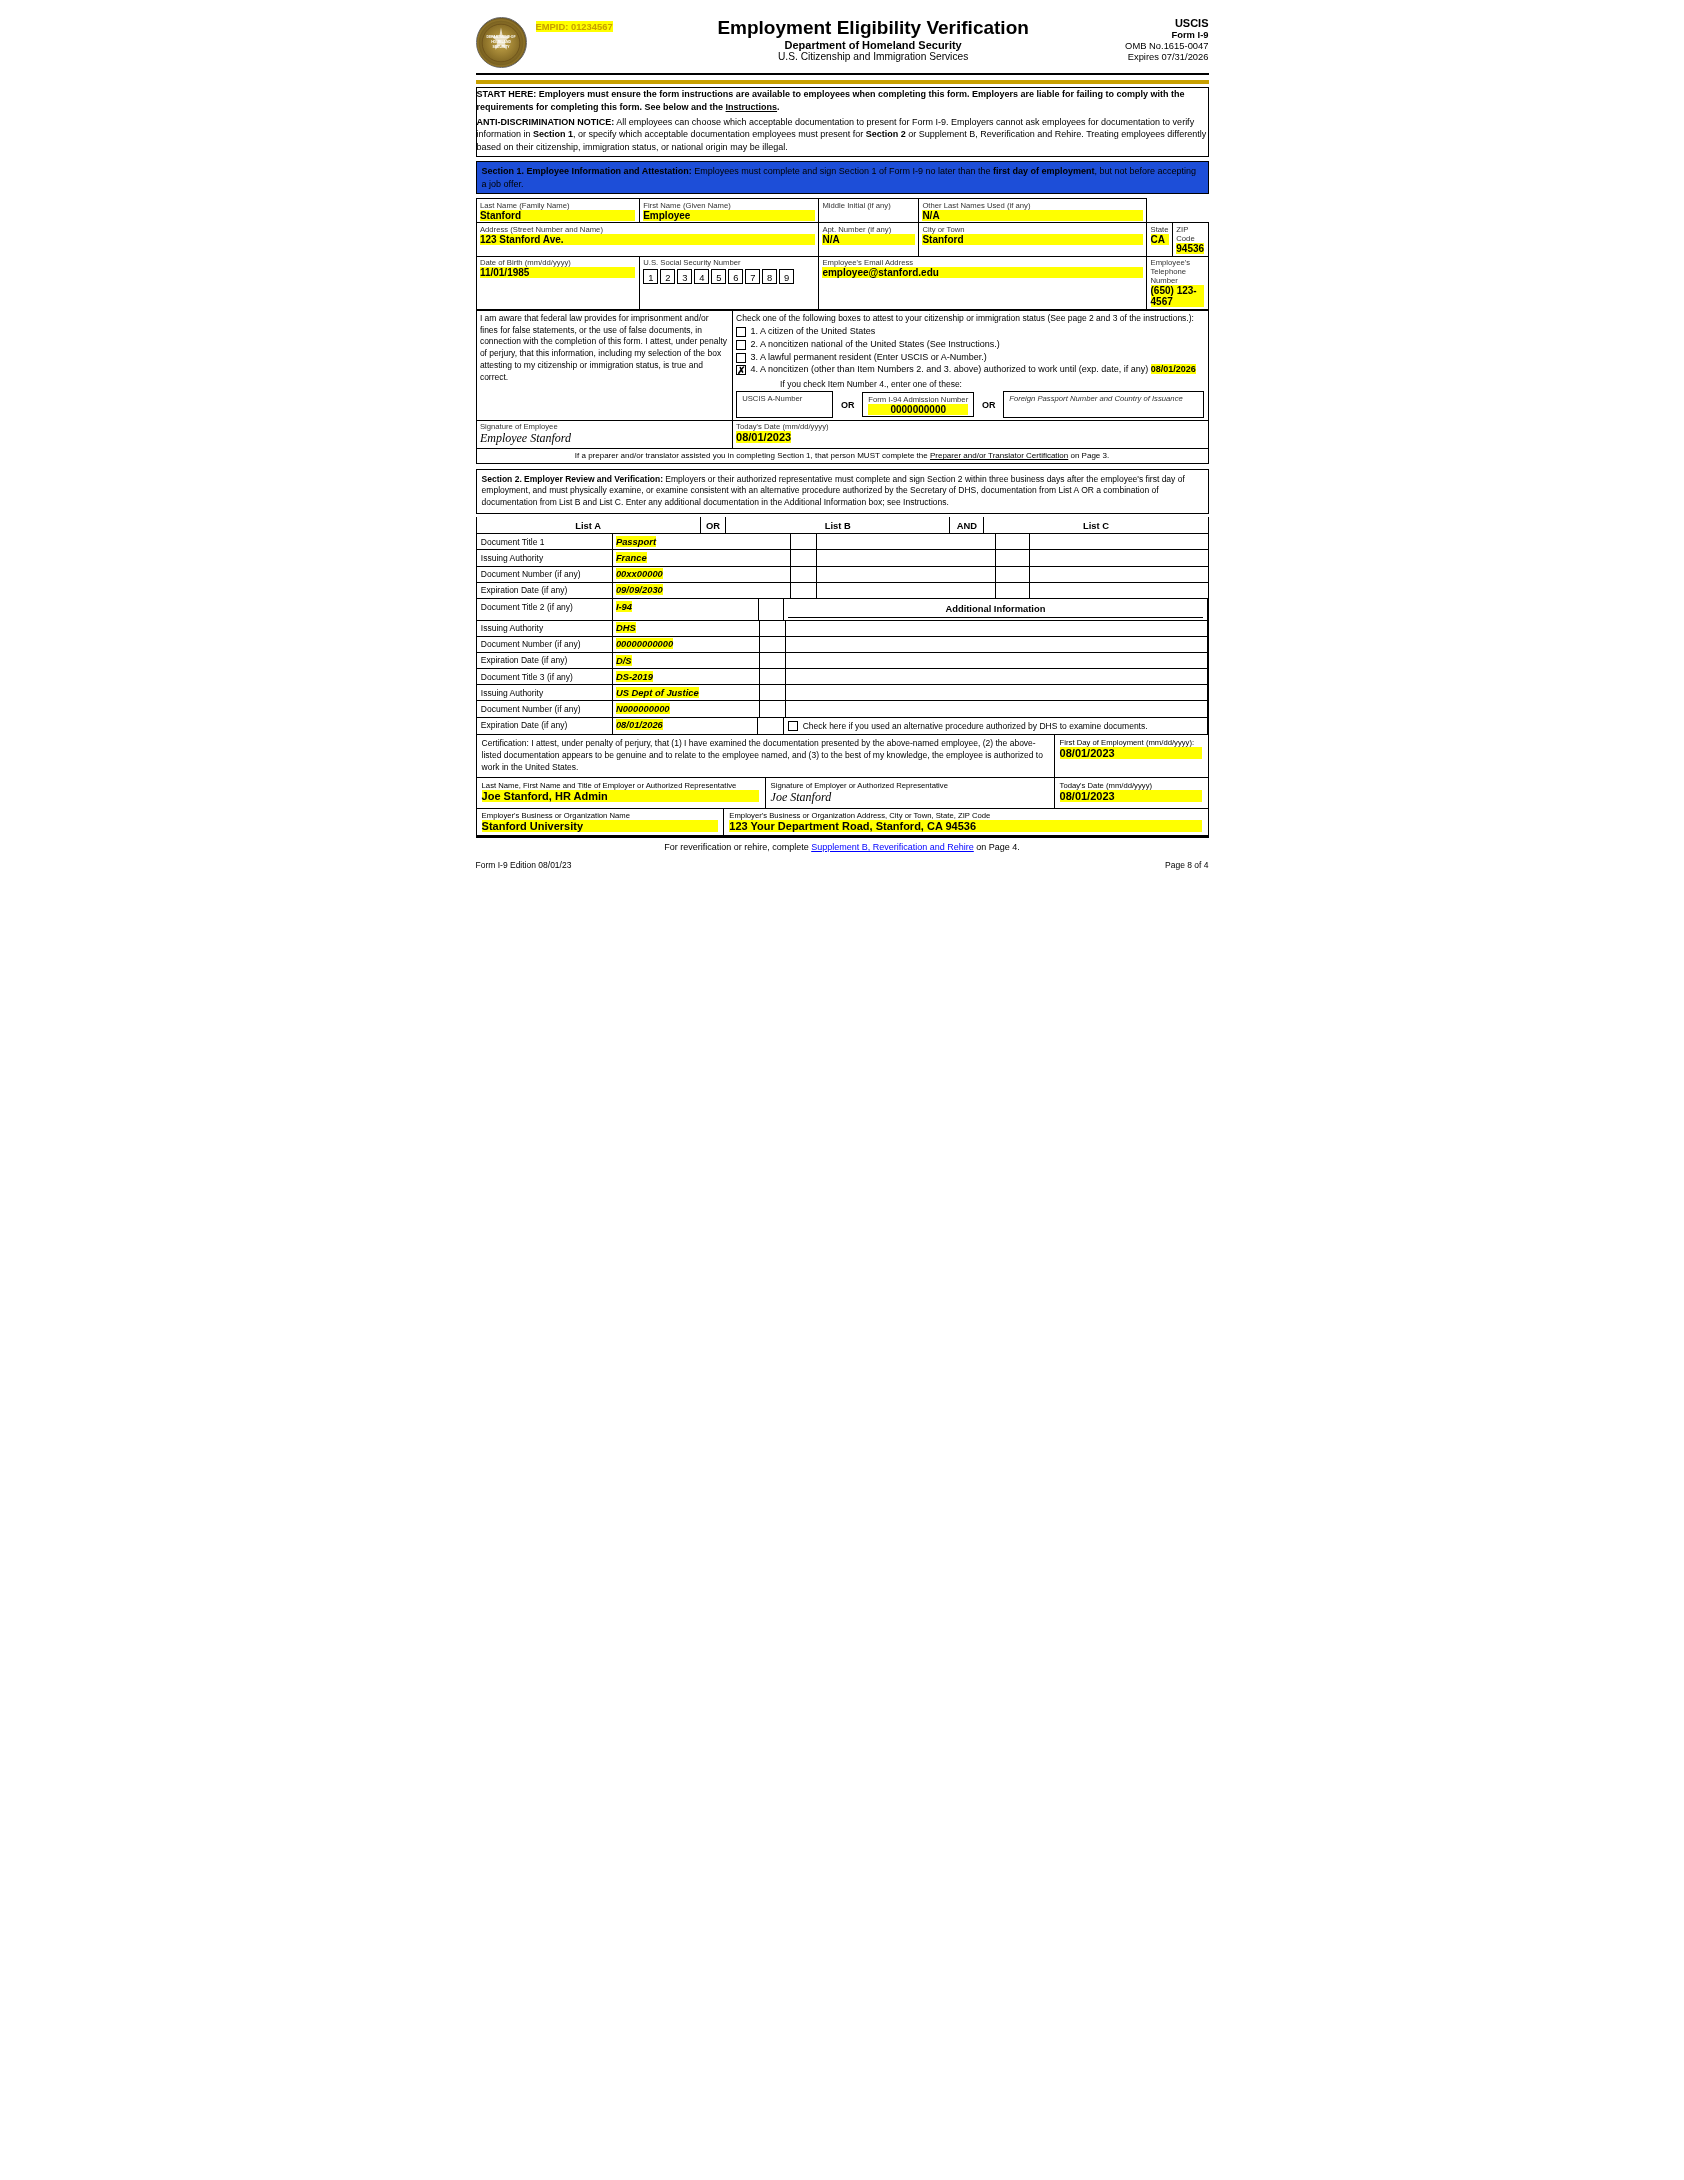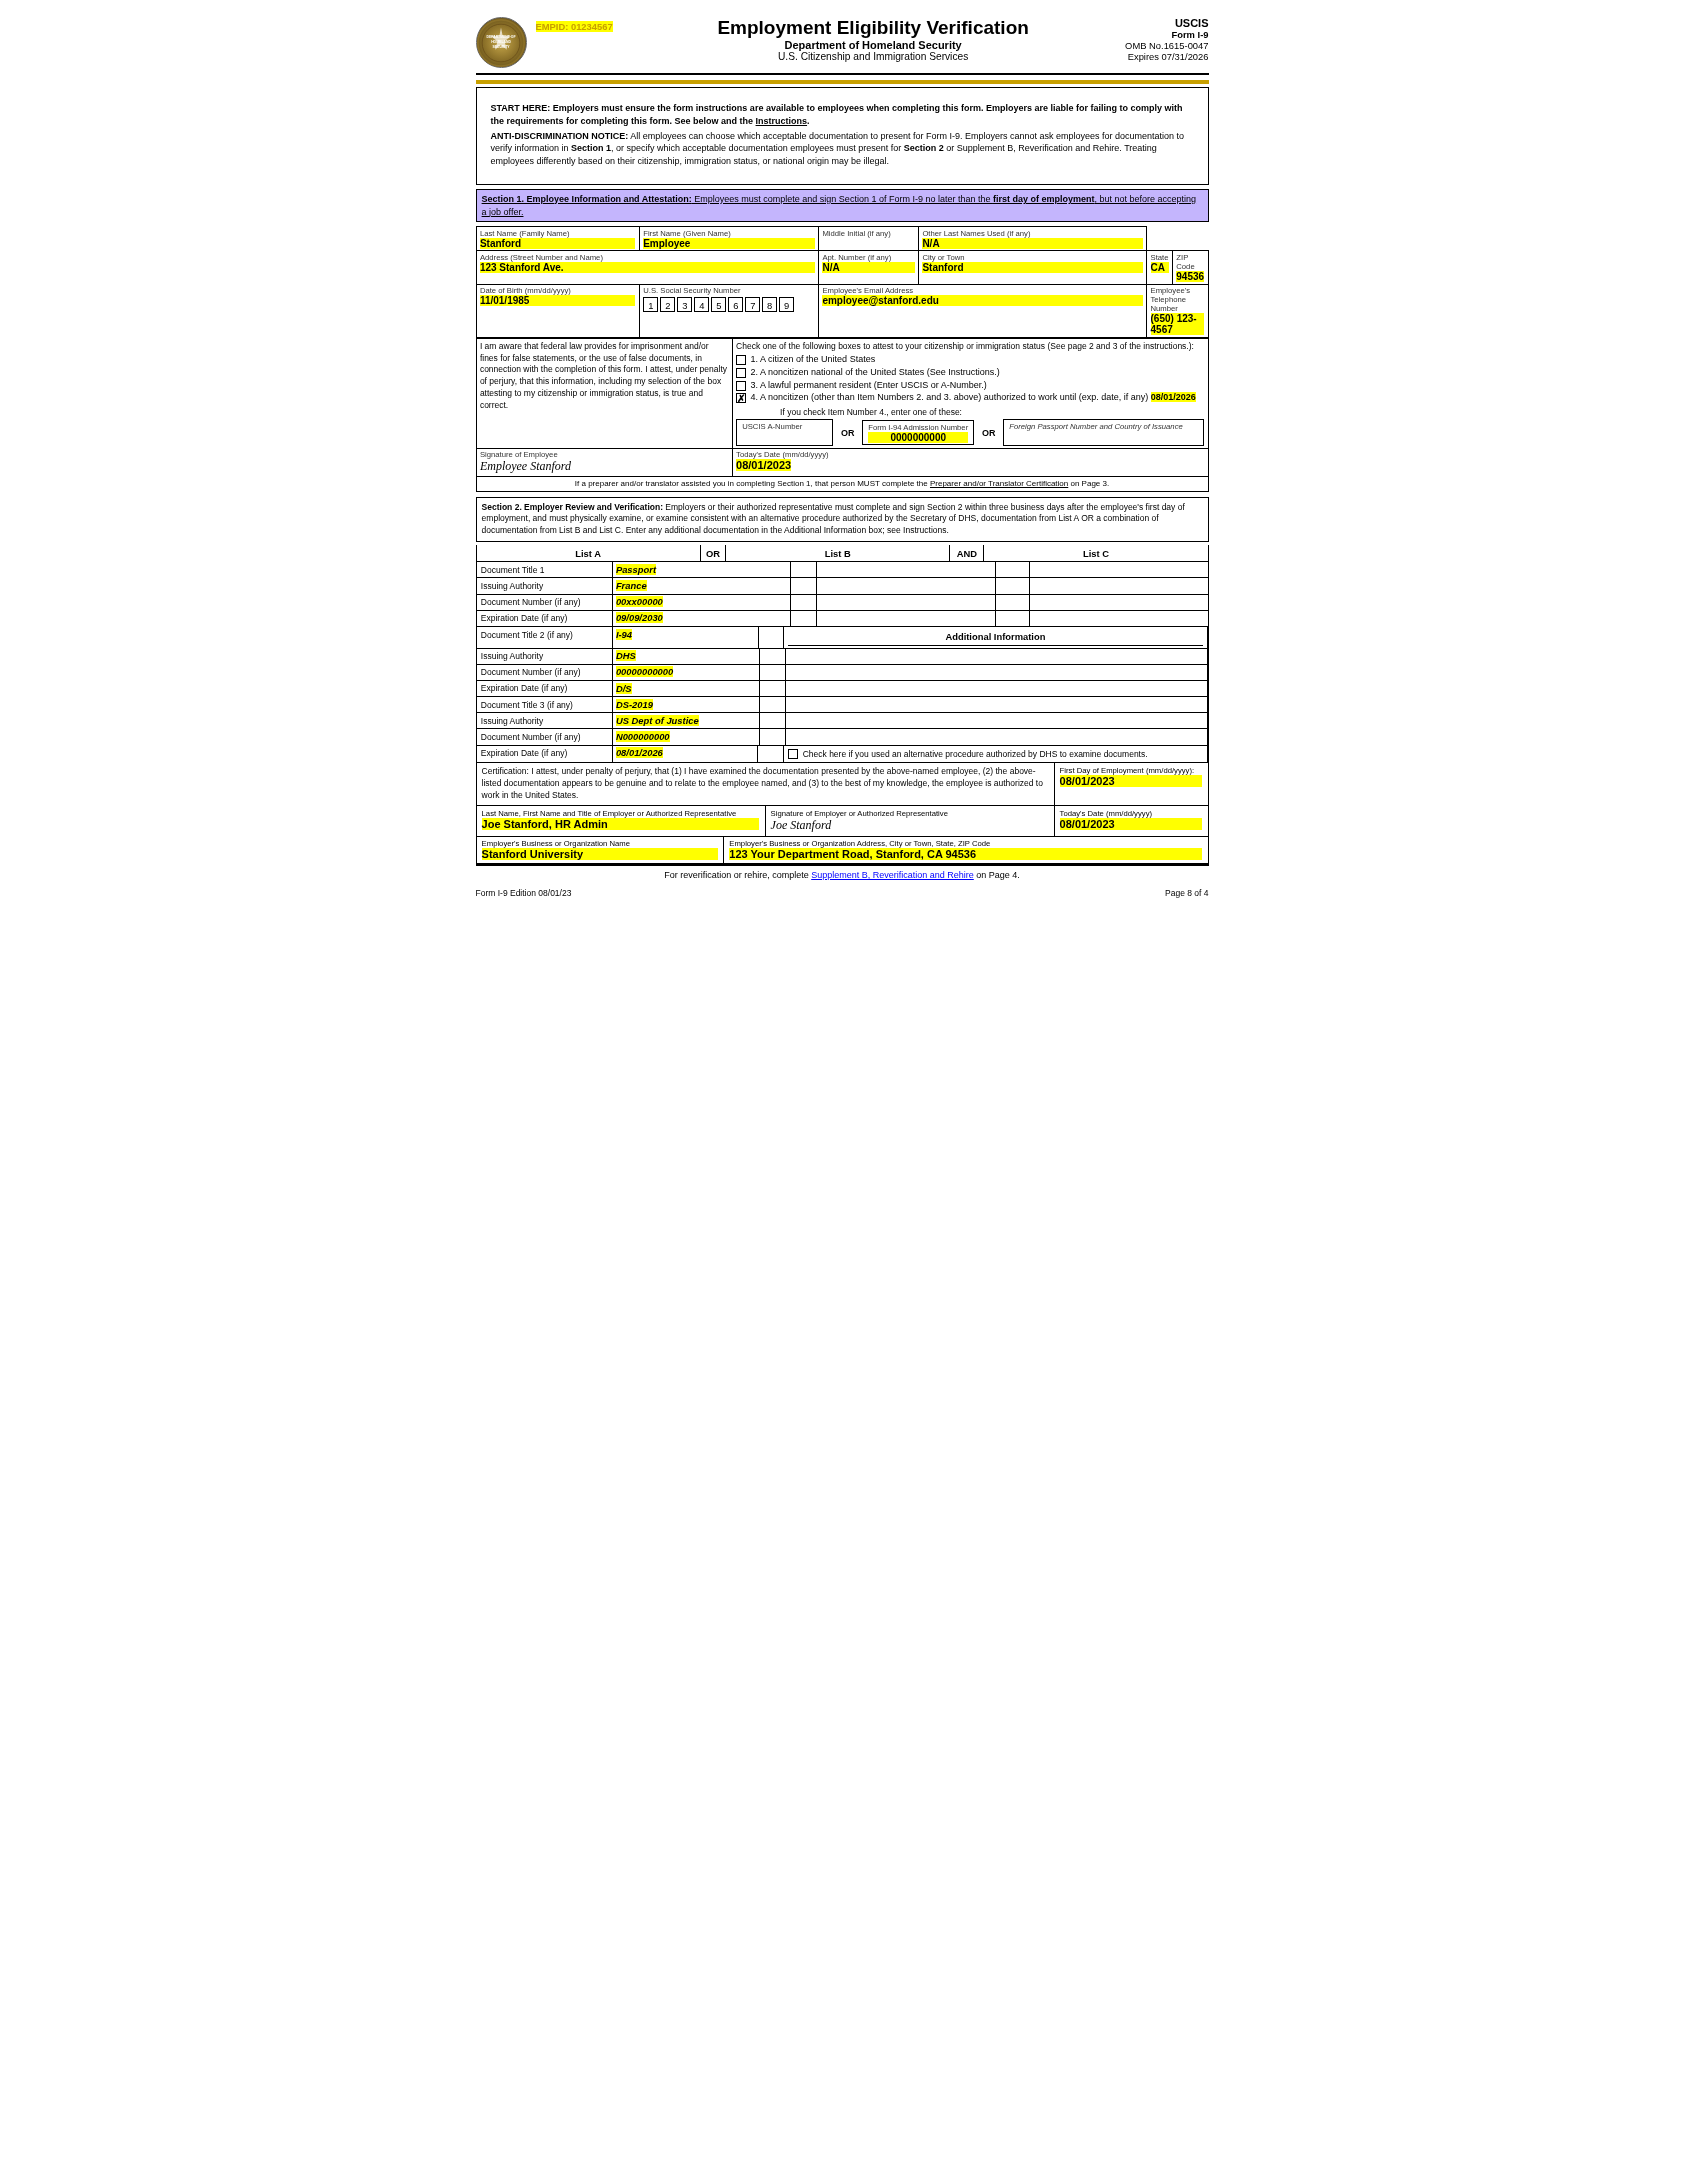--- a/index.html
+++ b/index.html
@@ -66,36 +66,35 @@
       text-align: right;
       font-size: 9.4px;
       flex-shrink: 0;
     }
     .uscis-title {
       font-weight: bold;
       font-size: 11px;
     }
     .notice-section {
       border: 0.9px solid #000;
-      padding: 14px;
+      padding: 0;
       margin-bottom: 3.4px;
       font-size: 9px;
       line-height: 1.4;
     }
     .notice-section p { margin-bottom: 2.6px; }
     .bold { font-weight: bold; }
     .underline { text-decoration: underline; }
     .section-header {
-      background: #c4b5fd;
+      background: #1d4ed8;
       border: 1.3px solid #000;
       padding: 3.4px 5.1px;
       font-size: 9px;
       line-height: 1.4;
       margin-bottom: 0;
-      text-decoration: underline;
     }
     .form-table {
       width: 100%;
       border-collapse: collapse;
     }
     .form-table td, .form-table th {
       border: 0.9px solid #000;
       padding: 1.7px 3.4px;
       vertical-align: top;
       font-size: 9px;

